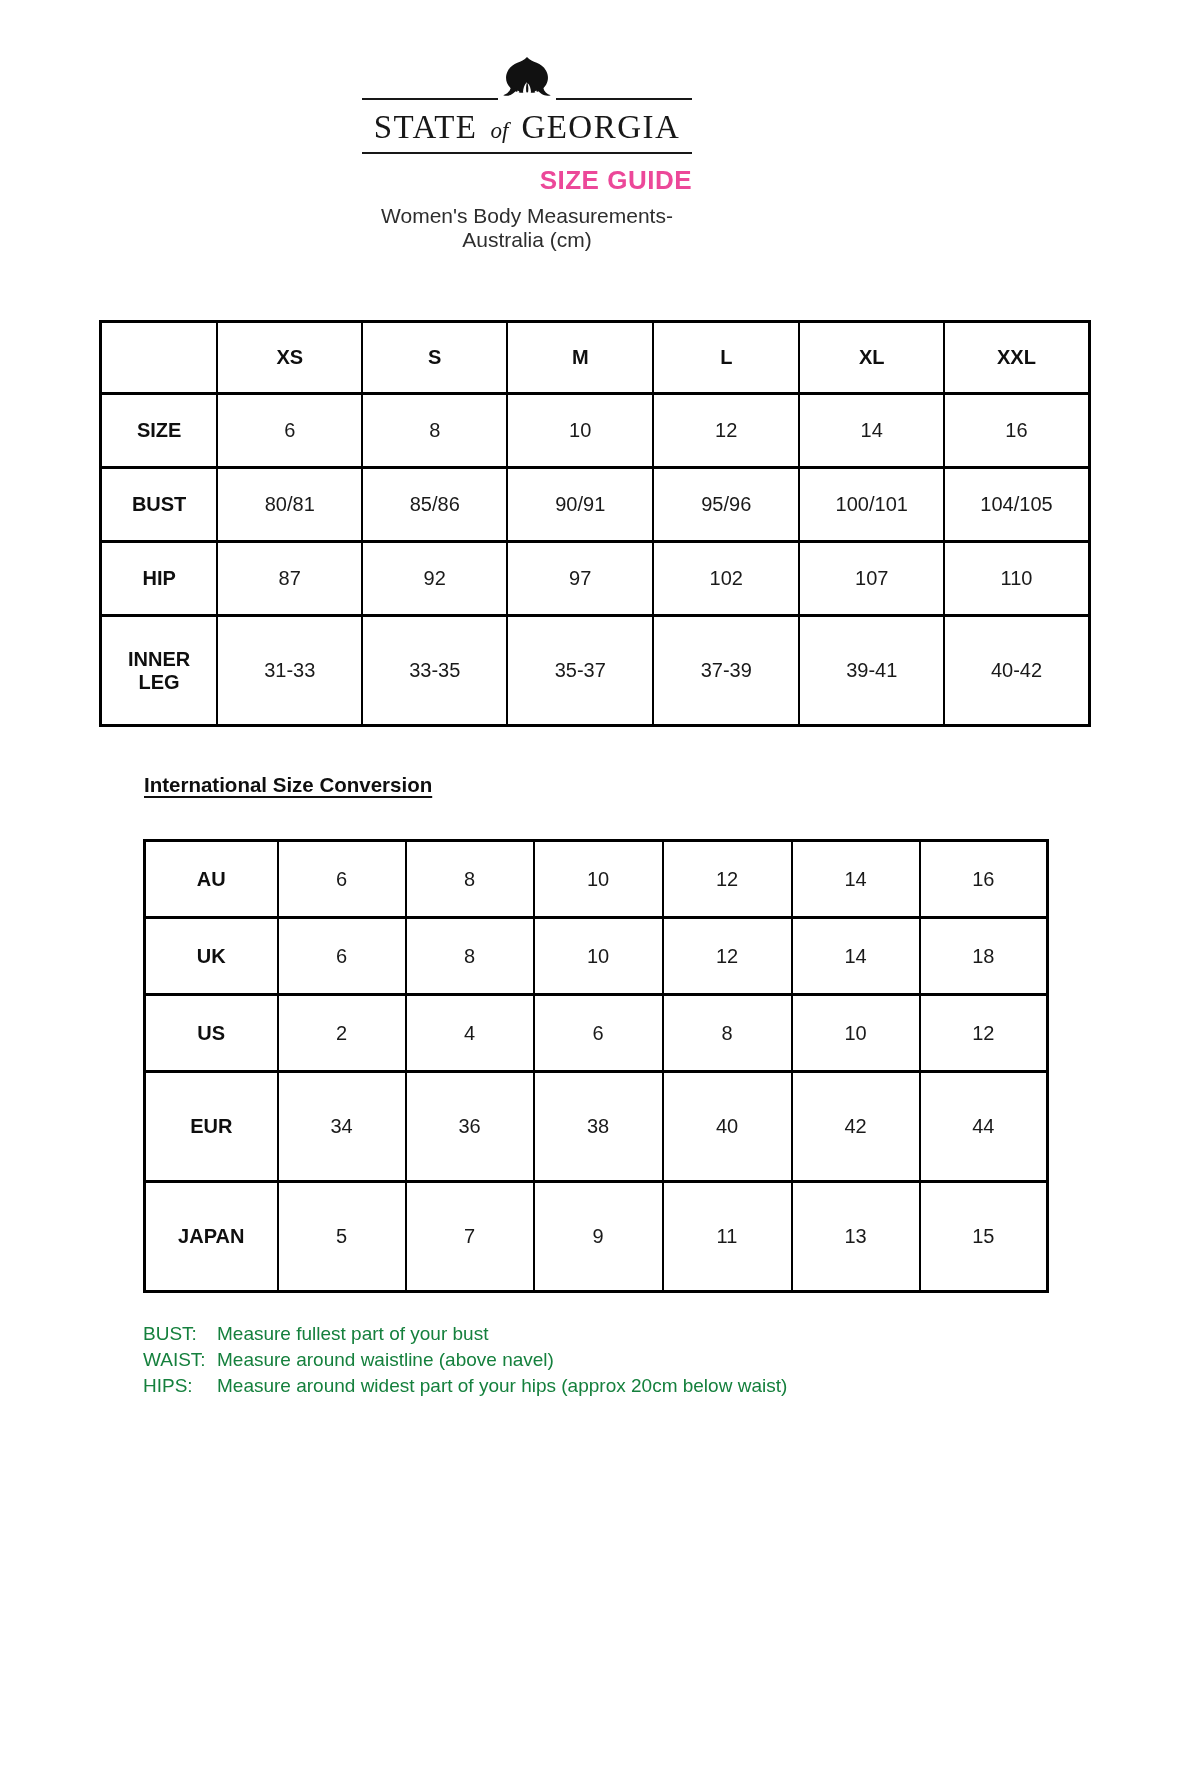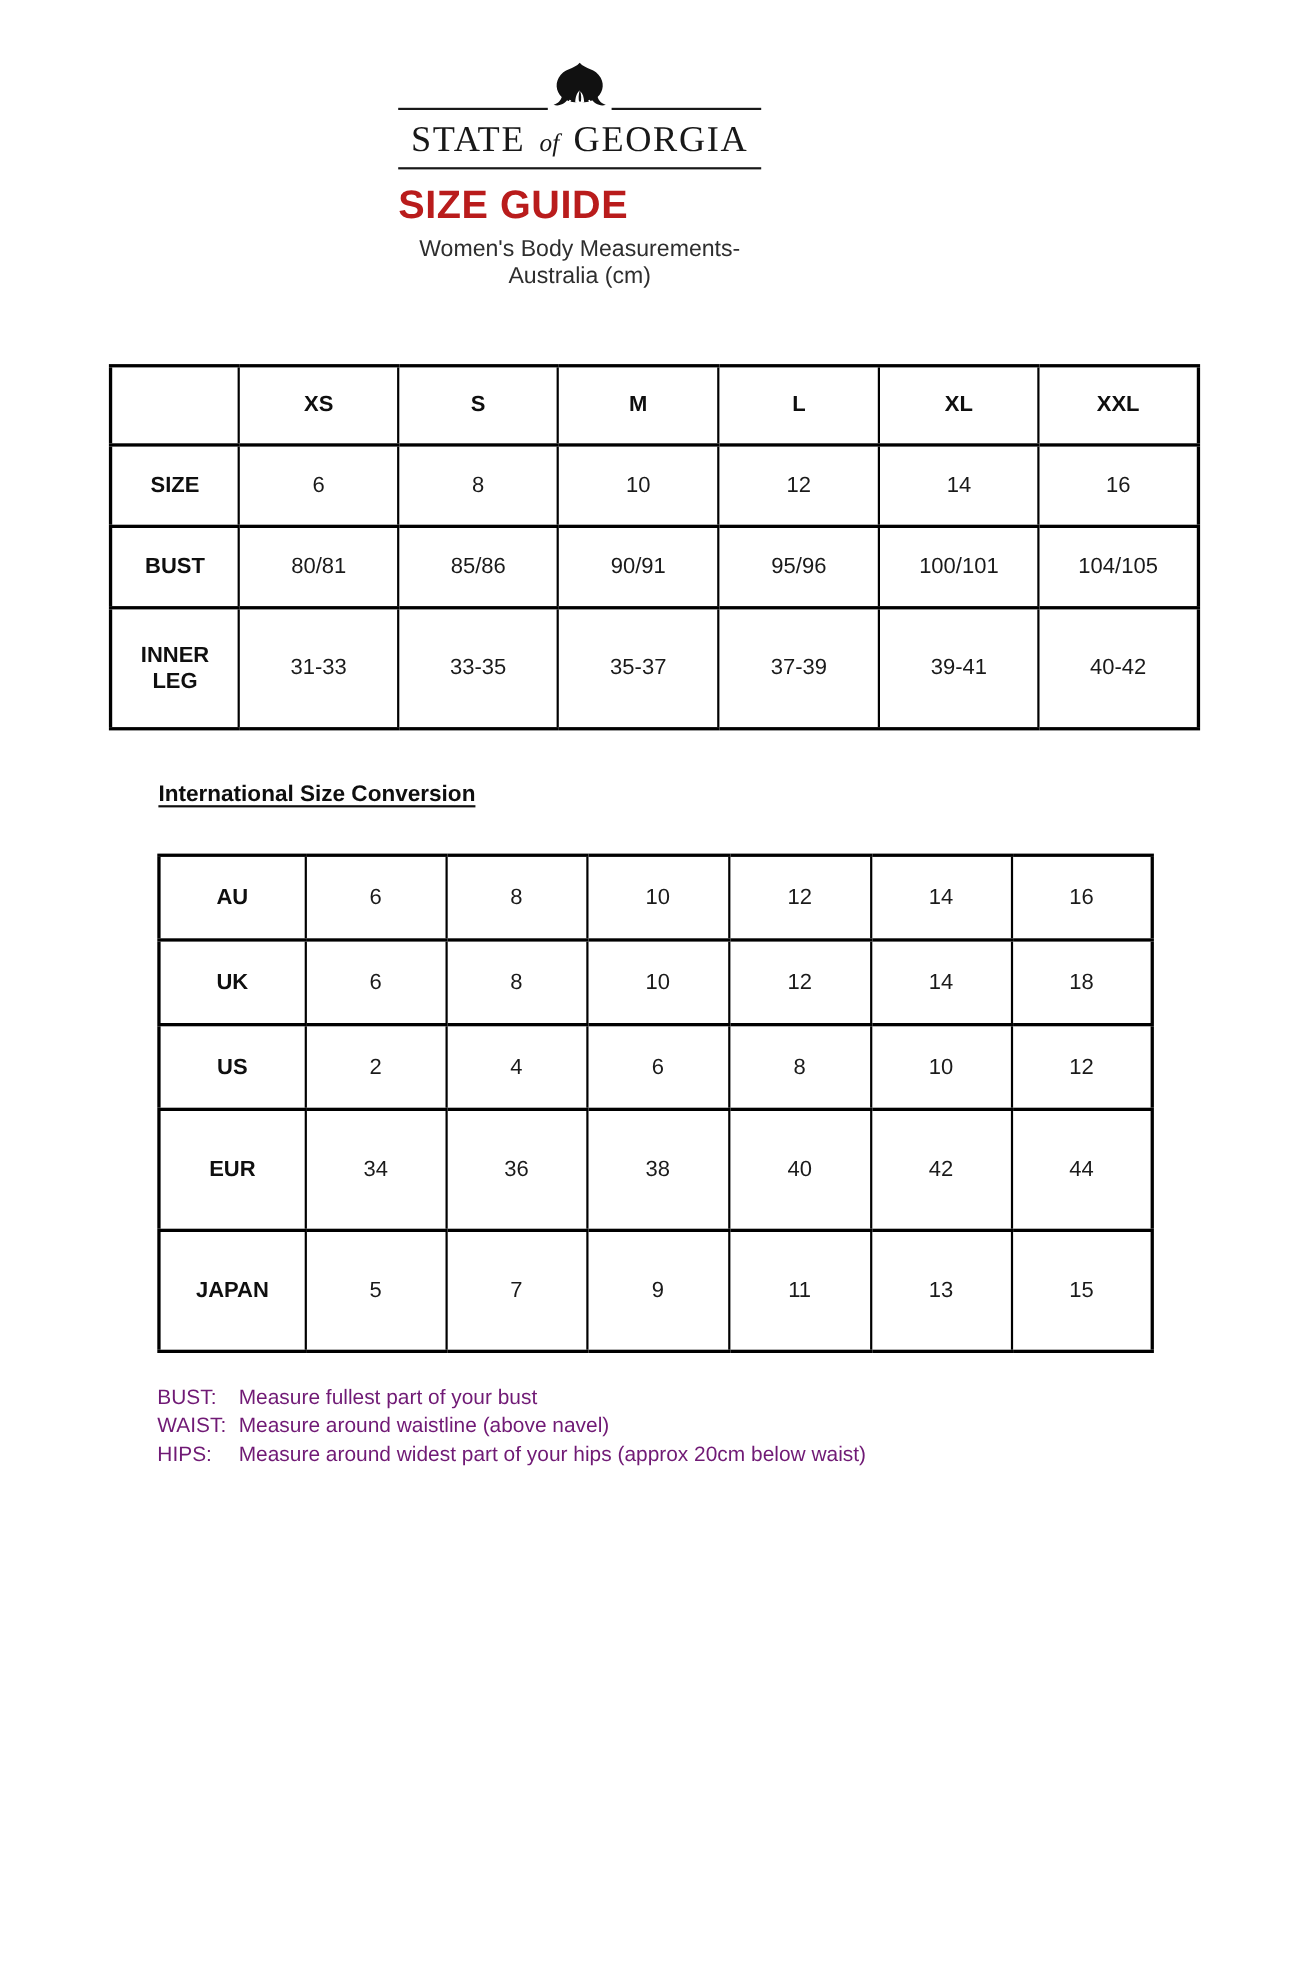--- a/index.html
+++ b/index.html
@@ -18,22 +18,22 @@
   .logo-top .rule { flex:1; height:2px; background:#181818; margin-bottom:6px; }
   .tree-svg { width:56px; height:52px; margin:0 1px; flex:0 0 auto; }
   .brand {
     font-family:"Liberation Serif", serif;
     font-size:33px; letter-spacing:1.5px; color:#181818;
     white-space:nowrap; text-align:center; margin-top:3px; line-height:1.1;
   }
   .brand .of { font-style:italic; font-size:23px; letter-spacing:0; margin:0 13px; }
   .logo-bottom-rule { height:2px; background:#181818; margin-top:7px; }
   .size-guide-title {
-    text-align:left; font-size:36px; font-weight:700;
-    letter-spacing:0.5px; margin-top:11px; color:#b91c1c;
+    text-align:right; font-size:26px; font-weight:700;
+    letter-spacing:0.5px; margin-top:11px; color:#ec4899;
   }
   .subtitle { text-align:center; font-size:21px; color:#2e2e2e; margin-top:8px; }
 
   
   table { border-collapse:collapse; table-layout:fixed; }
   th, td {
     border:2px solid #000;
     border-top-width:3px; border-bottom-width:3px;
     text-align:center; vertical-align:middle;
     font-size:20px; color:#1a1a1a; padding:0;
@@ -44,21 +44,21 @@
   .t2 { margin:42px 0 0 143px; border:3px solid #000; }
 
   .conv-heading {
     margin:46px 11px 0 144px;
     font-size:20.5px; font-weight:700; color:#0f0f0f;
     text-decoration:underline;
     text-underline-offset:4px;
   }
 
   
-  .notes { margin:28px 0 0 143px; font-size:19px; color:#701a75; line-height:26px; }
+  .notes { margin:28px 0 0 143px; font-size:19px; color:#15803d; line-height:26px; }
   .note-row { display:flex; }
   .note-label { width:74px; flex:0 0 auto; }
 </style>
 </head>
 <body>
 
 <div class="header-block">
   <div class="logo-top">
     <div class="rule"></div>
     <svg class="tree-svg" viewBox="0 0 66 56" aria-hidden="true">
@@ -113,20 +113,29 @@
   </tr>
   <tr style="height:74px">
     <th class="row-label">BUST</th>
     <td>80/81</td>
     <td>85/86</td>
     <td>90/91</td>
     <td>95/96</td>
     <td>100/101</td>
     <td>104/105</td>
   </tr>
+  <tr style="height:74px">
+    <th class="row-label">HIP</th>
+    <td>87</td>
+    <td>92</td>
+    <td>97</td>
+    <td>102</td>
+    <td>107</td>
+    <td>110</td>
+  </tr>
   <tr style="height:110px">
     <th class="row-label">INNER LEG</th>
     <td>31-33</td>
     <td>33-35</td>
     <td>35-37</td>
     <td>37-39</td>
     <td>39-41</td>
     <td>40-42</td>
   </tr>
 </tbody>

